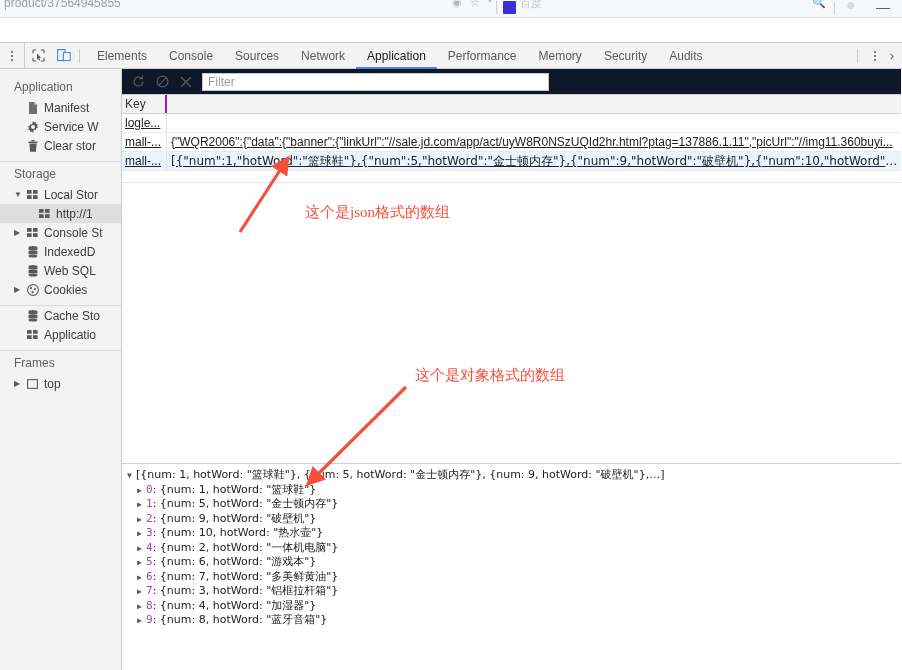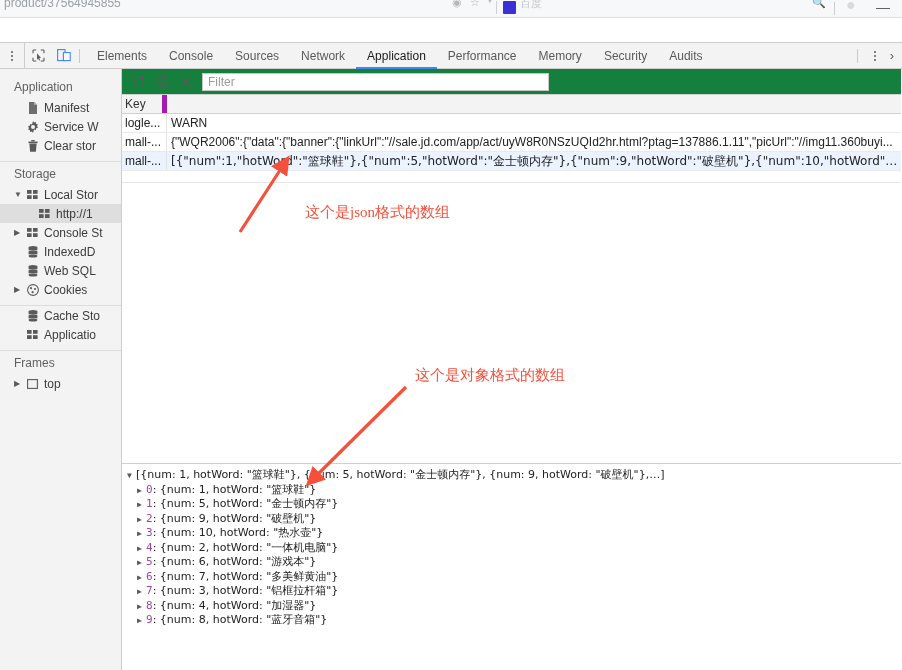--- a/index.html
+++ b/index.html
@@ -123,53 +123,53 @@
   .tri {
     width: 9px; flex: 0 0 9px; margin-left: -12px; margin-right: 3px;
     font-size: 8px; color: #5a5a5a; line-height: 1;
   }
 
   
   #dt-main { width: 779px; height: 601px; position: relative; background: #fff; }
 
   #storage-toolbar {
     height: 26px; display: flex; align-items: center;
-    border-bottom: 1px solid #d0d0d0; background: #15803d;
+    border-bottom: 1px solid #d0d0d0; background: #0f172a;
     padding-left: 4px;
   }
   .tb-btn { width: 24px; height: 24px; display: flex; align-items: center; justify-content: center; }
   #filter-box {
     margin-left: 4px; width: 347px; height: 18px;
     border: 1px solid #c6c6c6; background: #fff;
     display: flex; align-items: center; padding: 0 5px;
     font-size: 12px; color: #9b9b9b;
   }
 
   
   #kv-table { width: 779px; }
   #kv-head {
     display: flex; height: 19px; background: #f3f3f3;
     border-bottom: 1px solid #d0d0d0; font-size: 12px; color: #333;
   }
-  #kv-head .col-key { width: 45px; padding-left: 3px; line-height: 19px; border-right: 5px solid #a21caf; }
+  #kv-head .col-key { width: 45px; padding-left: 3px; line-height: 19px; border-right: 2px solid #a21caf; }
   #kv-head .col-val { flex: 1; padding-left: 4px; line-height: 19px; }
   .kv-row {
     display: flex; height: 17px; font-size: 12px; color: #222;
     border-bottom: 1px solid #eaeaea; overflow: hidden;
   }
   .kv-row .col-key {
     width: 45px; padding-left: 3px; line-height: 17px;
     border-right: 1px solid #e3e3e3; overflow: hidden; white-space: nowrap;
   }
   .kv-row .col-val {
     flex: 1; padding-left: 4px; line-height: 17px;
     white-space: nowrap; overflow: hidden; text-overflow: ellipsis;
   }
   .kv-row.selected { background: #eaf3ff; }
-  .kv-row.tall { height: 19px; }
+  .kv-row.tall { height: 19px; text-decoration: underline; }
   .kv-row.tall .col-key, .kv-row.tall .col-val { line-height: 19px; }
   #kv-blank { height: 12px; border-bottom: 1px solid #e6e6e6; }
   .cjk { font-family: "DejaVu Sans", "Liberation Sans", sans-serif; }
 
   
   #preview-pane {
     position: absolute; left: 0; top: 394px; width: 779px; height: 207px;
     border-top: 1px solid #cfcfcf;
     background: #ffffff;
     font-family: "DejaVu Sans Mono", "Liberation Mono", monospace;
@@ -436,21 +436,20 @@
         </div>
       </div>
 
       <div id="kv-table">
         <div id="kv-head">
           <div class="col-key">Key</div>
         </div>
 
         <div class="kv-row tall">
           <div class="col-key">logle...</div>
-          <div class="col-val">WARN</div>
         </div>
         <div class="kv-row tall">
           <div class="col-key">mall-...</div>
           <div class="col-val">{"WQR2006":{"data":{"banner":{"linkUrl":"//sale.jd.com/app/act/uyW8R0NSzUQId2hr.html?ptag=137886.1.11","picUrl":"//img11.360buyi...</div>
         </div>
         <div class="kv-row tall selected">
           <div class="col-key">mall-...</div>
           <div class="col-val cjk">[{"num":1,"hotWord":"篮球鞋"},{"num":5,"hotWord":"金士顿内存"},{"num":9,"hotWord":"破壁机"},{"num":10,"hotWord":"热水壶"},{"num":2...</div>
         </div>
         <div id="kv-blank"></div>

